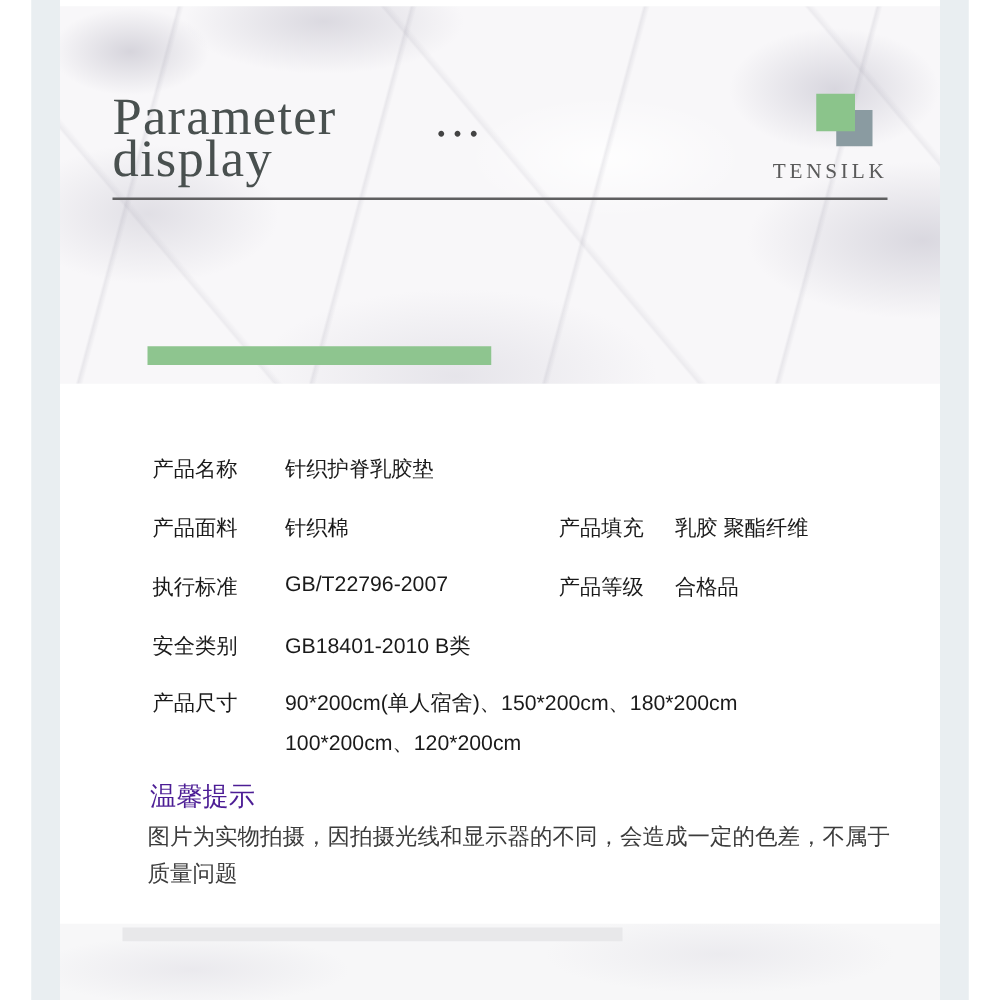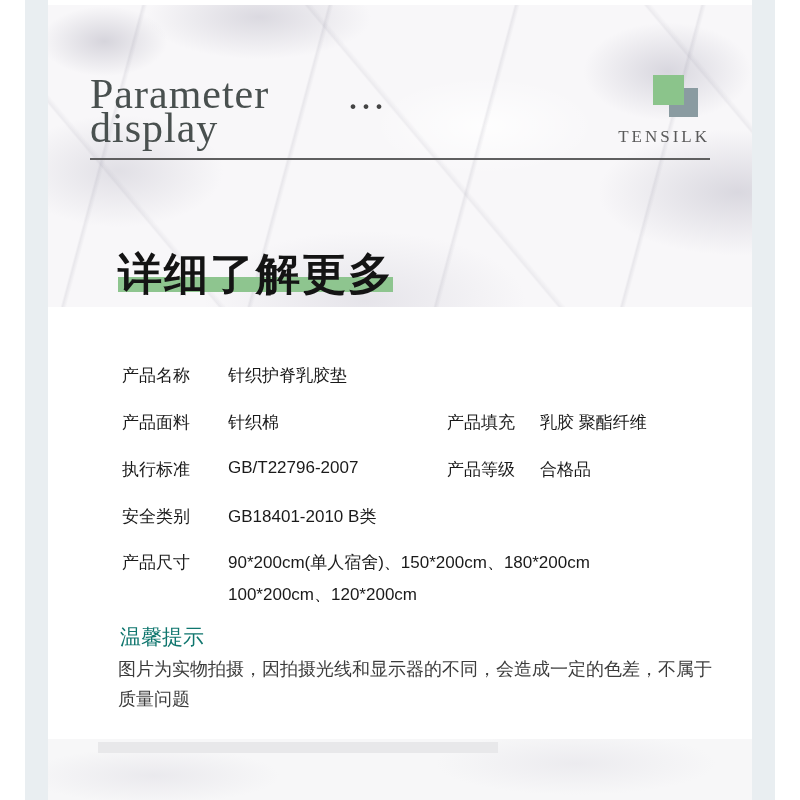--- a/index.html
+++ b/index.html
@@ -54,21 +54,21 @@
 
   
   .params{position:absolute;left:0;top:0;width:800px;height:800px;pointer-events:none;}
   .row{position:absolute;left:0;width:784px;height:30px;font-size:17px;color:#1a1a1a;}
   .row .lbl{position:absolute;left:122px;white-space:nowrap;}
   .row .val{position:absolute;left:228px;white-space:nowrap;}
   .row .lbl2{position:absolute;left:432px;white-space:nowrap;margin-left:15px;}
   .row .val2{position:absolute;left:540px;white-space:nowrap;}
   .row .valline2{position:absolute;left:228px;top:32px;white-space:nowrap;text-align:center;}
 
-  .tips-title{position:absolute;left:120px;top:623px;font-size:21px;color:#0f766e;}
+  .tips-title{position:absolute;left:120px;top:623px;font-size:21px;color:#4c1d95;}
   .tips-note1{position:absolute;left:118px;top:657px;font-size:18px;color:#3c3c3c;}
   .tips-note2{position:absolute;left:118px;top:687px;font-size:18px;color:#3c3c3c;}
 
   
   .marble-bottom{
     position:absolute;left:48px;top:739px;width:704px;height:61px;
     background-color:#f7f7f8;
     background-image:
       radial-gradient(ellipse 180px 40px at 15% 60%, rgba(210,208,218,.35), rgba(210,208,218,0) 70%),
       radial-gradient(ellipse 200px 45px at 75% 40%, rgba(210,208,218,.30), rgba(210,208,218,0) 70%);
@@ -93,21 +93,20 @@
 
     <div class="divider"></div>
 
     <div class="logo">
       <span class="sq gray"></span>
       <span class="sq green"></span>
     </div>
     <div class="brand">TENSILK</div>
 
     <div class="hl"></div>
-    <div class="cn2">详细了解更多</div>
   </section>
 
   <section class="params">
 
     <div class="row" style="top:364px">
       <span class="lbl">产品名称</span>
       <span class="val">针织护脊乳胶垫</span>
     </div>
 
     <div class="row" style="top:411px">

